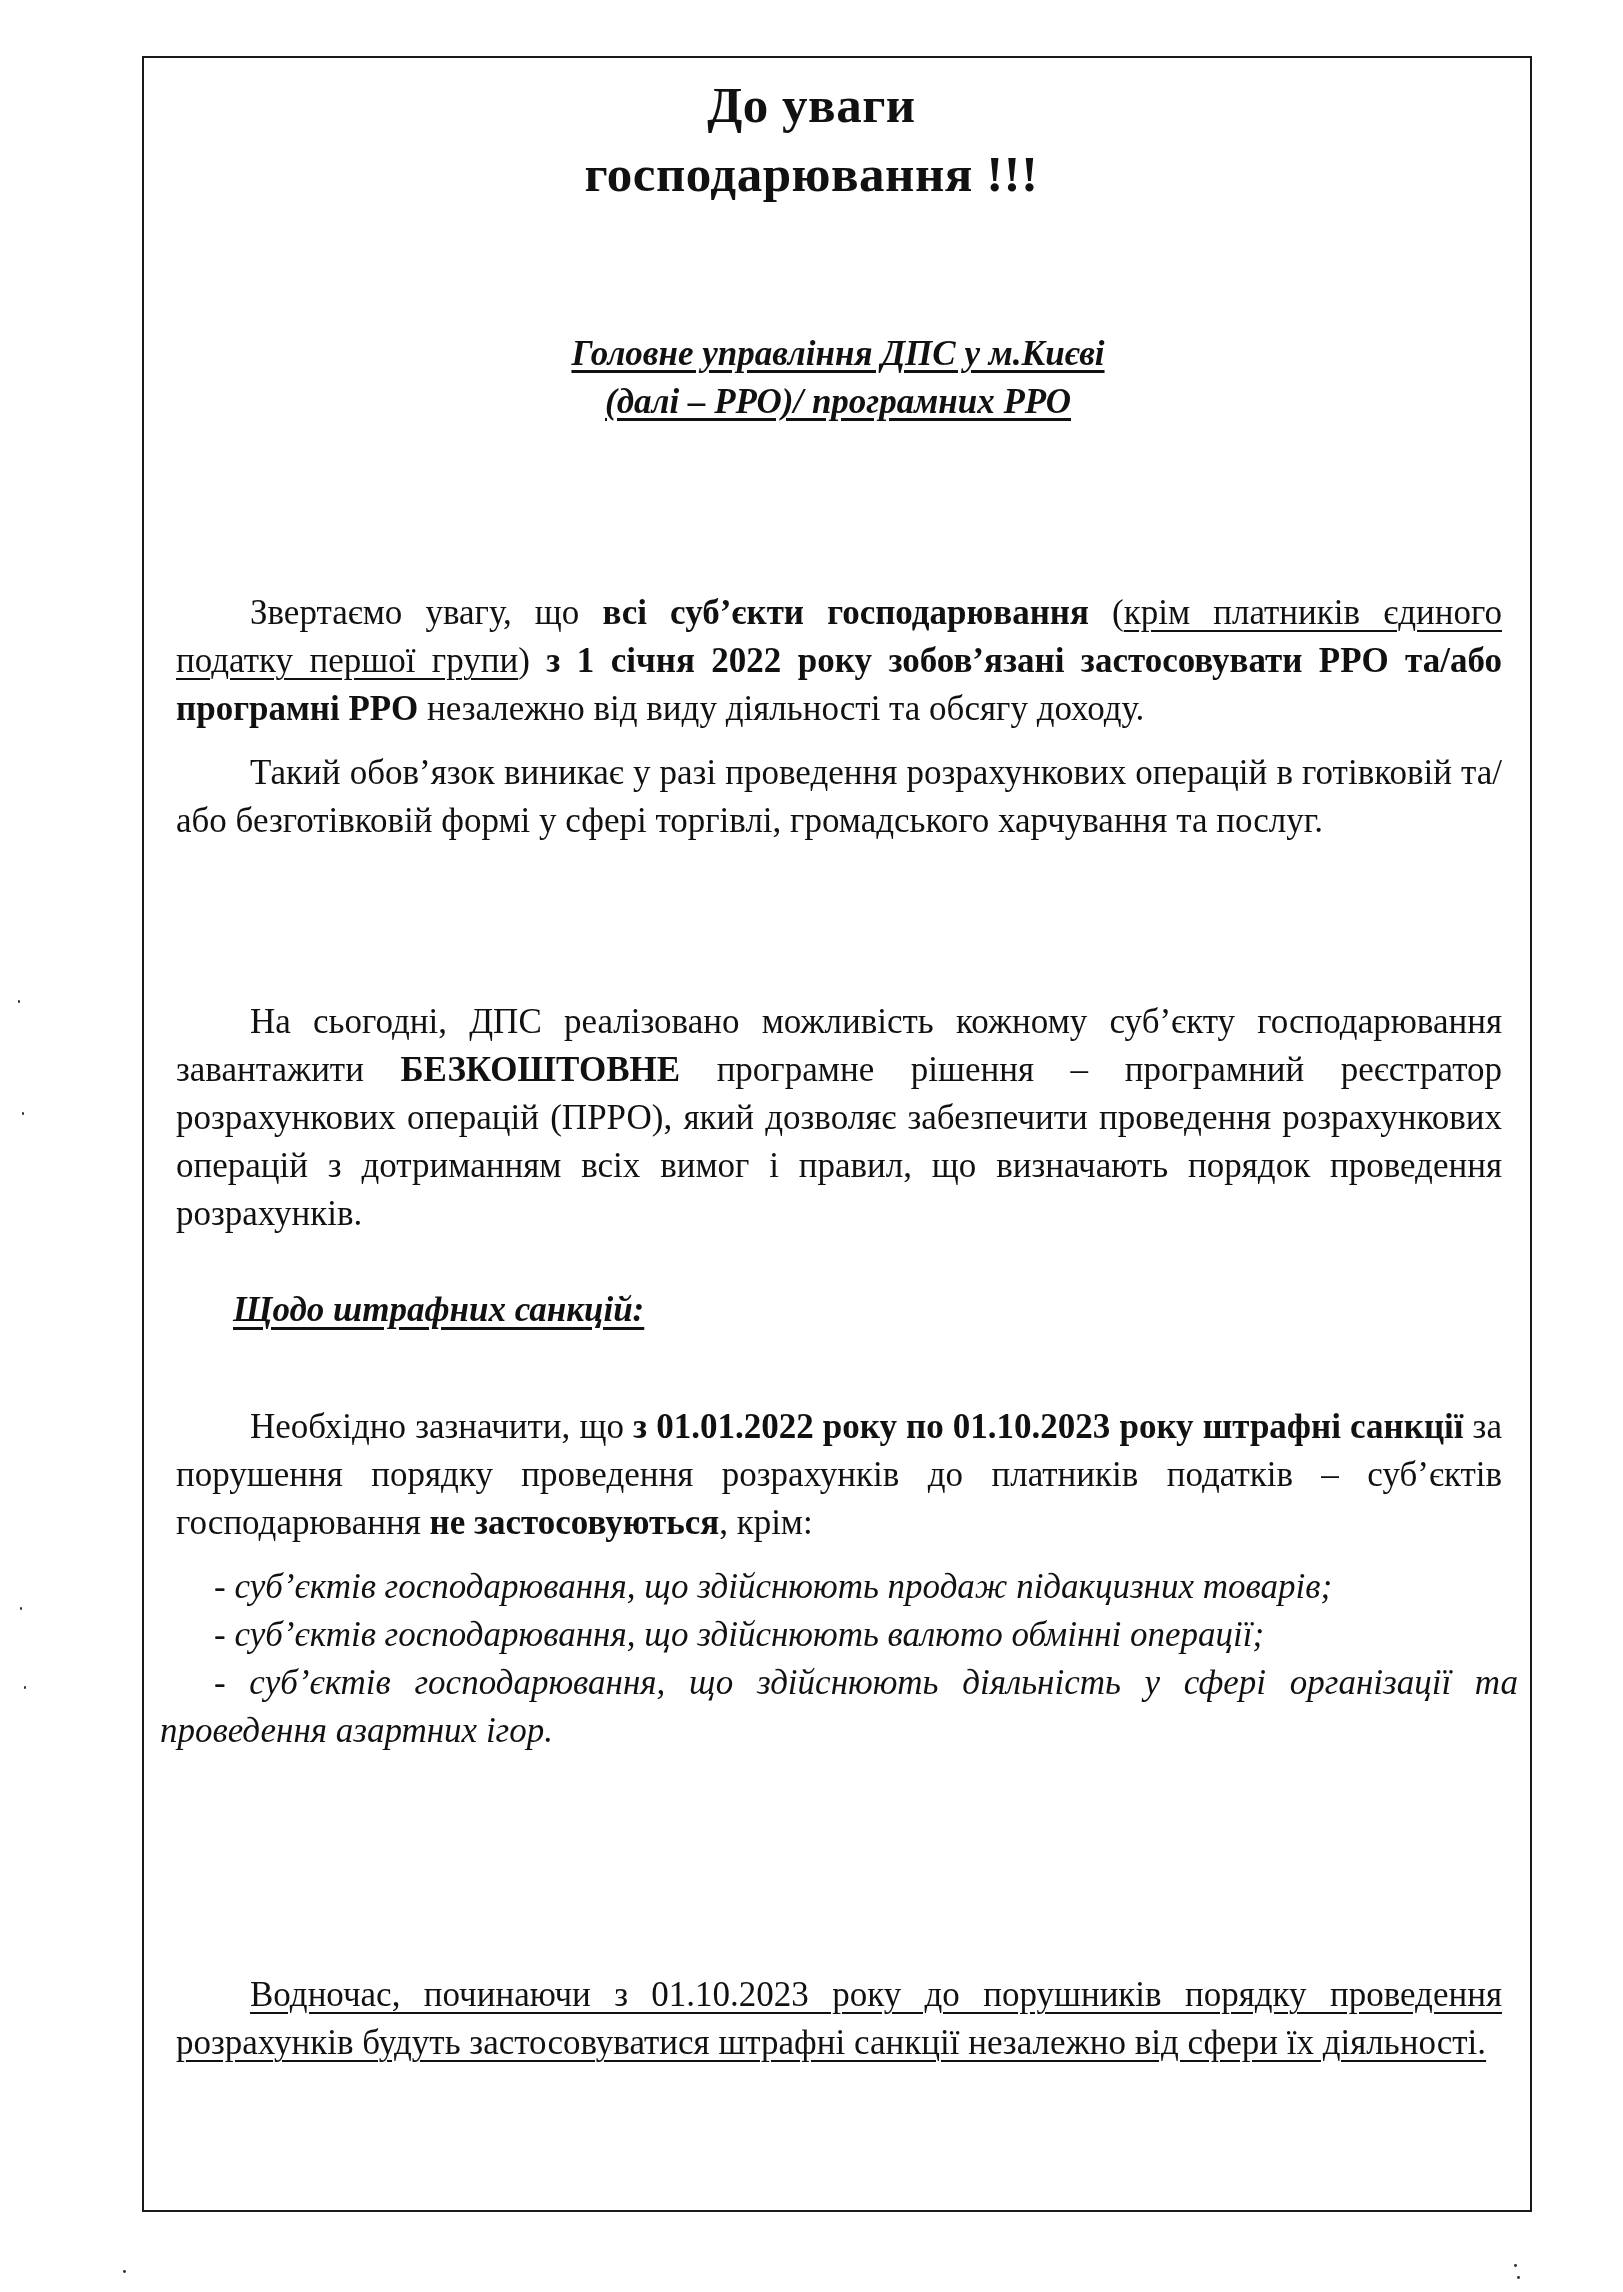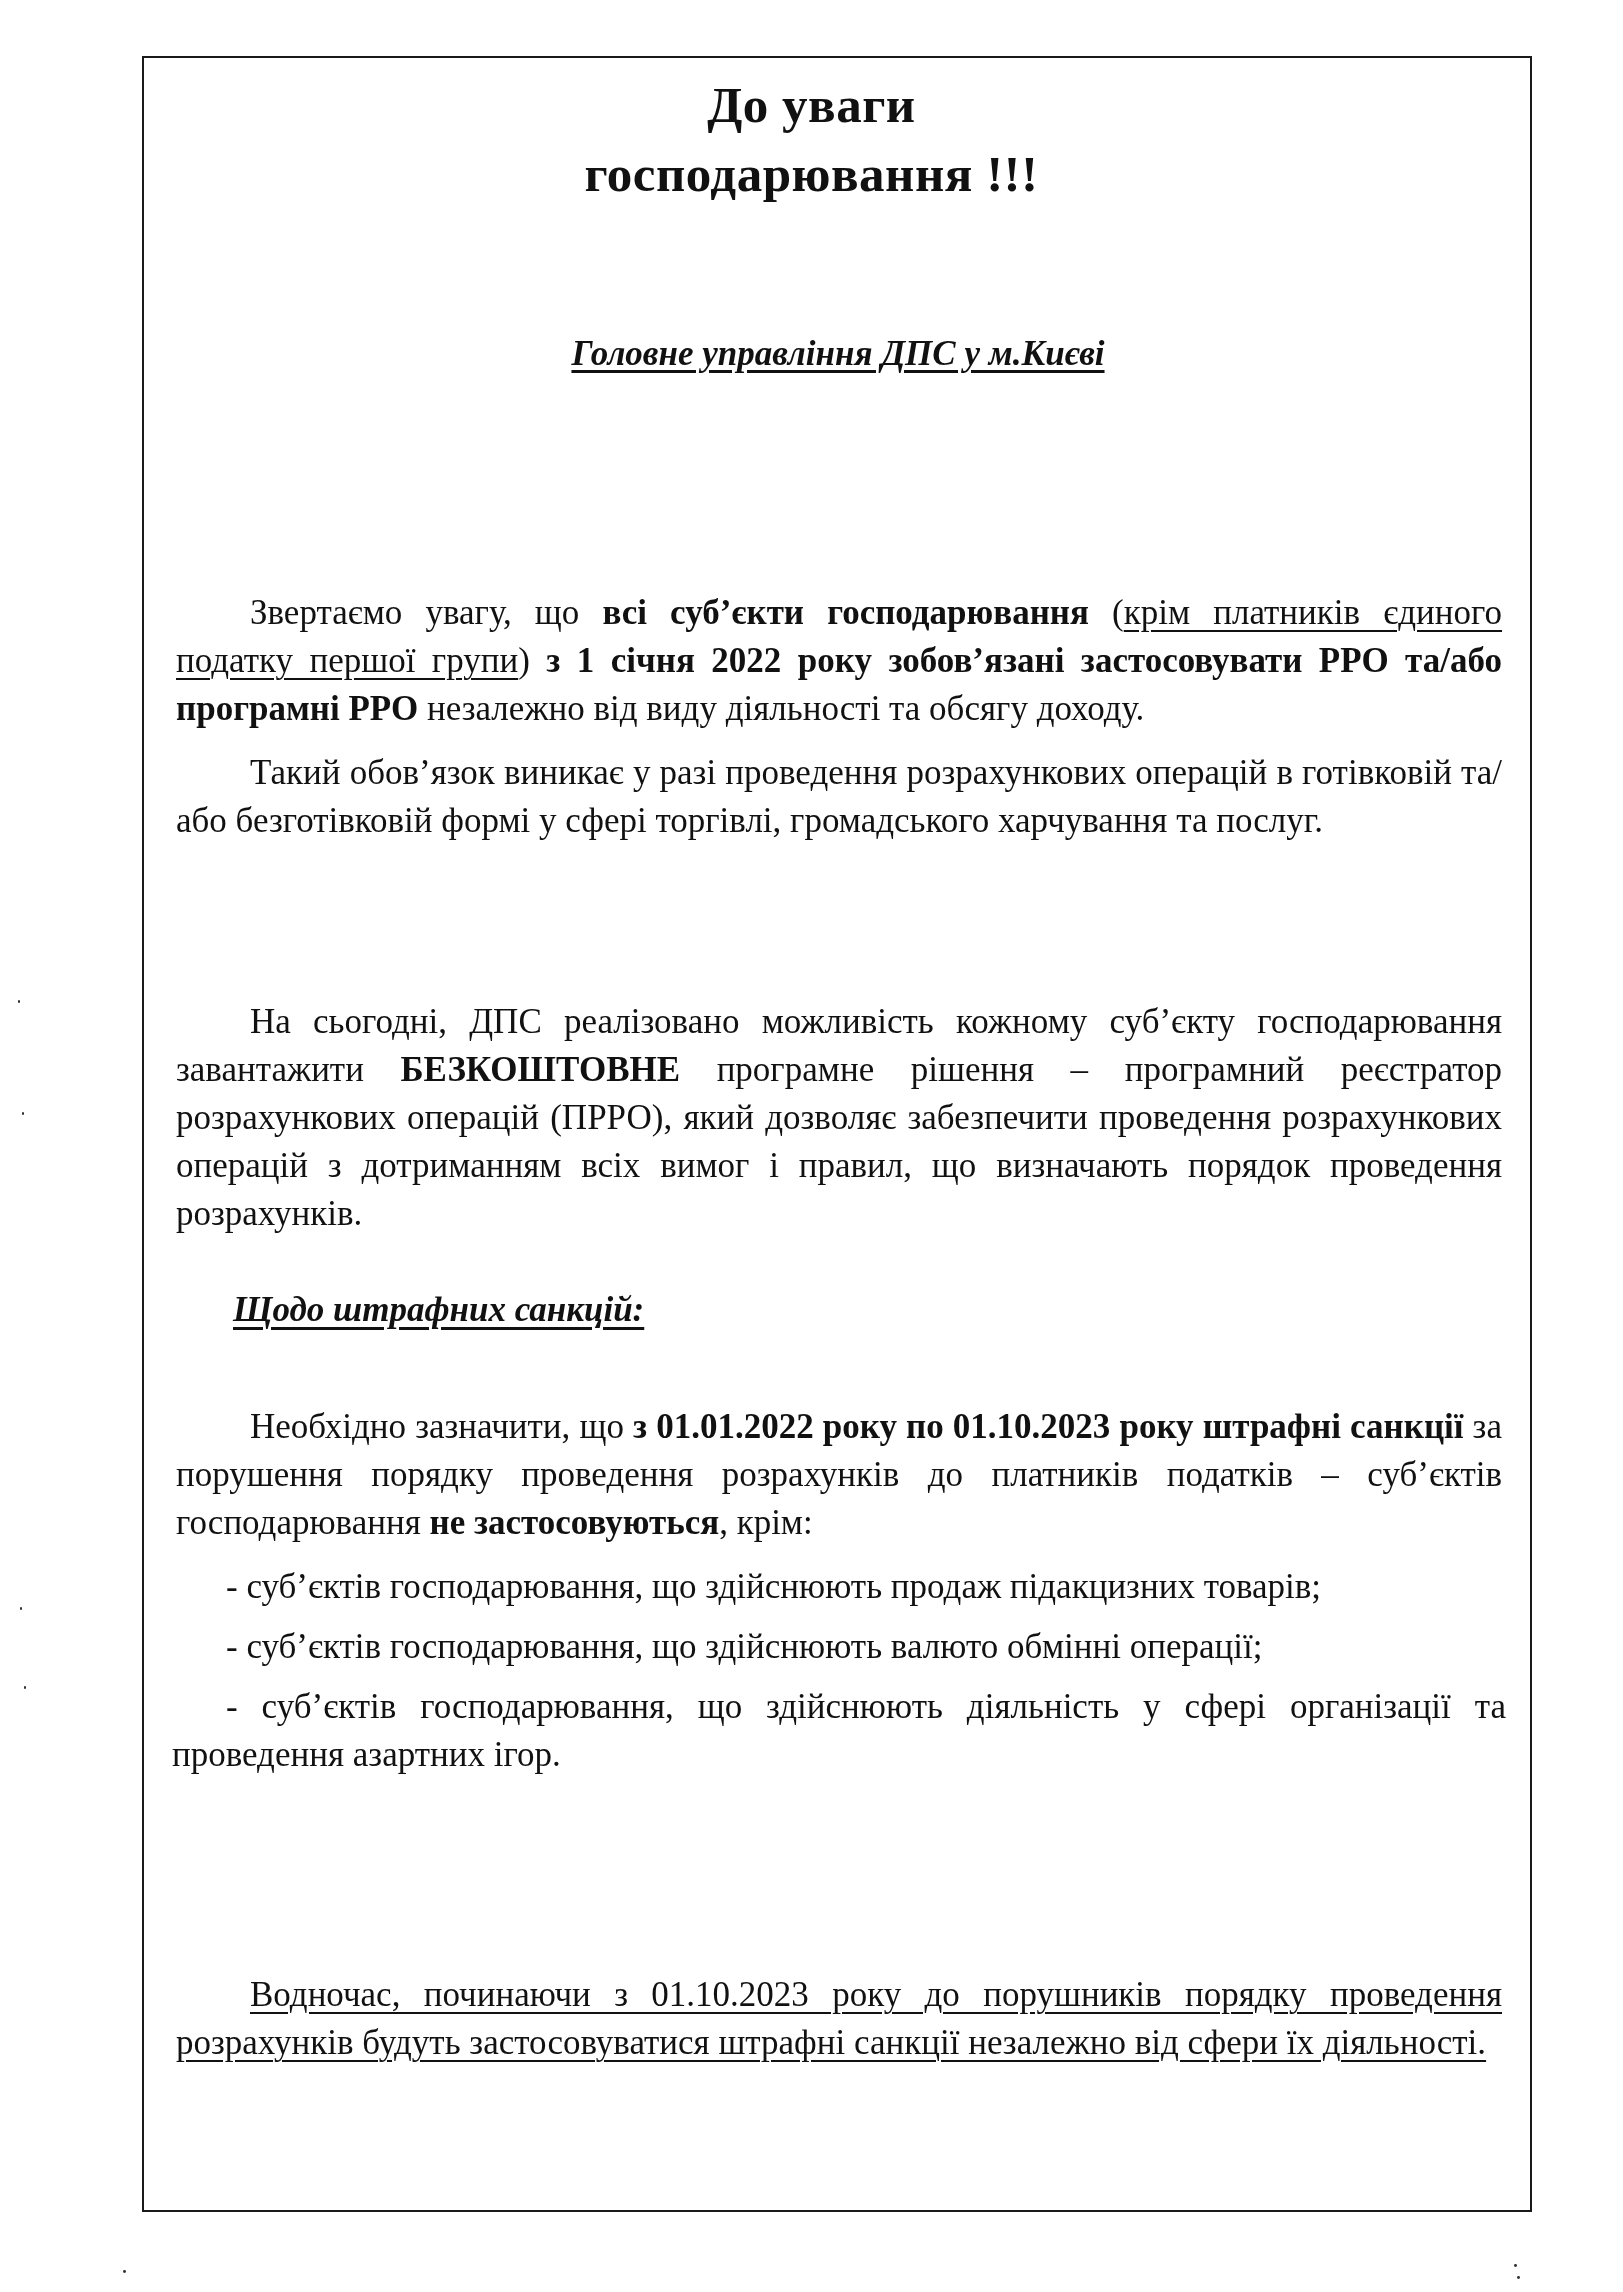--- a/index.html
+++ b/index.html
@@ -77,22 +77,23 @@
       top: 1290px;
       font-size: 35px;
       font-weight: bold;
       font-style: italic;
       text-decoration: underline;
       text-decoration-thickness: 2.9px;
       text-underline-offset: 5.9px;
       white-space: nowrap;
     }
     .list-item {
-      margin: 12px;
+      margin: 0;
       text-indent: 54px;
+      font-style: italic;
     }
     .speck {
       position: absolute;
       width: 2.9px;
       height: 2.9px;
       background: #333;
       border-radius: 50%;
     }
   </style>
 </head>
@@ -100,20 +101,21 @@
 
 <div class="frame"></div>
 
 <div class="title">
   <div>До уваги</div>
   <div>господарювання !!!</div>
 </div>
 
 <div class="subtitle">
   <div><span>Головне управління ДПС у м.Києві</span></div>
+  <div><span>(далі – РРО)/ програмних РРО</span></div>
 </div>
 
 <div class="body" style="top:573px;">
   <p class="p"><span>Звертаємо увагу, що </span><span class="b">всі суб’єкти господарювання</span><span> (</span><span class="u">крім платників єдиного податку першої групи</span><span>) </span><span class="b">з 1 січня 2022 року зобов’язані застосовувати РРО та/або програмні РРО</span><span> незалежно  від виду діяльності та обсягу доходу.</span></p>
   <p class="p">Такий обов’язок виникає у разі проведення розрахункових операцій в готівковій та/або безготівковій формі у сфері торгівлі, громадського харчування та послуг.</p>
 </div>
 
 <div class="body" style="top:982px;">
   <p class="p"><span>На сьогодні, ДПС реалізовано можливість кожному суб’єкту господарювання завантажити </span><span class="b">БЕЗКОШТОВНЕ</span><span> програмне рішення – програмний реєстратор розрахункових операцій (ПРРО), який дозволяє забезпечити проведення розрахункових операцій з дотриманням всіх вимог і правил, що визначають порядок проведення розрахунків.</span></p>
 </div>

